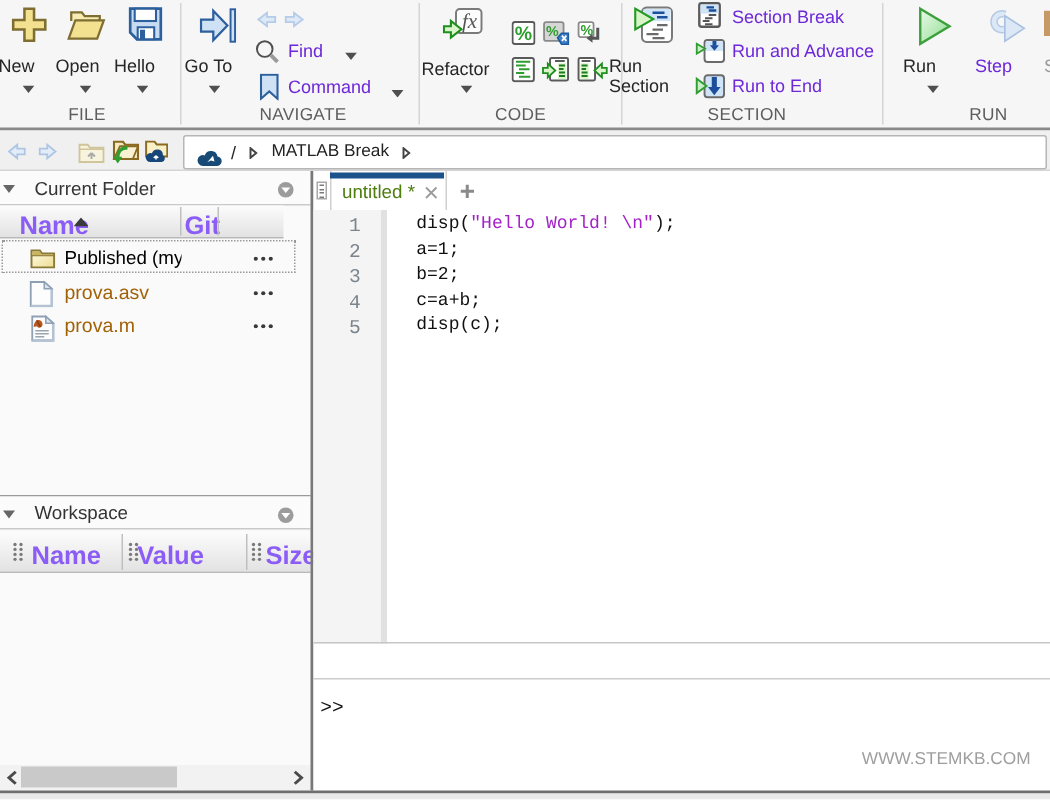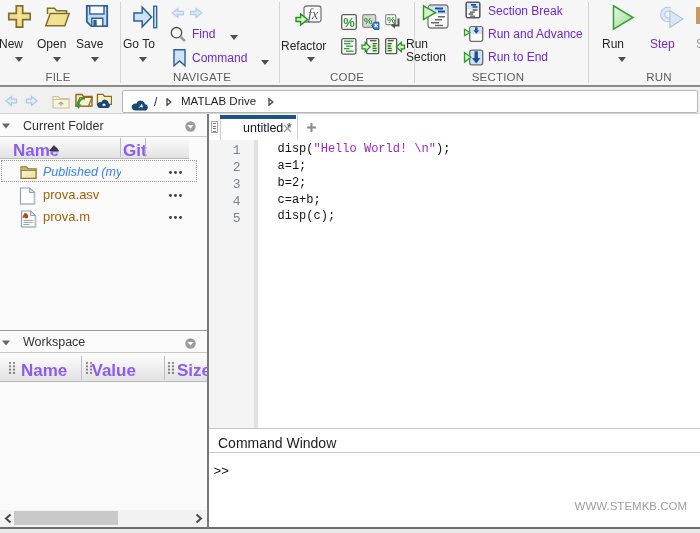--- a/index.html
+++ b/index.html
@@ -54,21 +54,21 @@
 <div class="ab biglabel" style="left:37px;top:37px;width:40px">Open</div>
 <svg class="ab dda" style="left:53px;top:57px" viewBox="0 0 8 5">
     <path d="M0 0h8L4 5z" fill="#4f4f4f"></path>
   </svg>
 <svg class="ab" style="left:85px;top:4px" width="24" height="24" viewBox="0 0 24 24">
     <path d="M1.8 1.8h20.4v20.4H6.3l-4.5-4.5z" fill="#c7dcf3" stroke="#2d5f9d" stroke-width="1.8"></path>
     <rect x="4.8" y="1.8" width="14.2" height="8.2" fill="#fff" stroke="#2d5f9d" stroke-width="1.4"></rect>
     <path d="M6.8 14.2h11v8h-11z" fill="#fff" stroke="#2d5f9d" stroke-width="1.4"></path>
     <rect x="8.3" y="15.8" width="3.4" height="6.4" fill="#2d5f9d"></rect>
   </svg>
-<div class="ab biglabel" style="left:76px;top:37px;width:40px">Save</div>
+<div class="ab biglabel" style="left:76px;top:37px;width:40px">Hello</div>
 <svg class="ab dda" style="left:91px;top:57px" viewBox="0 0 8 5">
     <path d="M0 0h8L4 5z" fill="#4f4f4f"></path>
   </svg>
 <div class="ab glabel" style="left:28px;width:60px">FILE</div>
 
 <svg class="ab" style="left:133px;top:5px" width="25" height="24" viewBox="0 0 25 24">
     <path d="M1 8h8.2V2.2L18.6 12l-9.4 9.8V16H1z" fill="#cfe2f5" stroke="#2d5f9d" stroke-width="1.5"></path>
     <rect x="20.7" y="1.2" width="3" height="21.6" fill="#cfe2f5" stroke="#2d5f9d" stroke-width="1.3"></rect>
   </svg>
 <div class="ab biglabel" style="left:123px;top:37px;width:40px">Go To</div>
@@ -227,21 +227,21 @@
     </svg>
   <div class="ab addr">
     <svg class="ab" style="left:7.5px;top:8.5px" width="17" height="11" viewBox="0 0 17 11">
         <path d="M4.3 10.6a3.6 3.6 0 1 1 1.2-7A4.4 4.4 0 0 1 14 4.3a3 3 0 0 1-.8 6.3z" fill="#174a74"></path>
         <path d="M7.2 8.2L11 3.8l1 3.8-2.4-.6z" fill="#fff"></path>
       </svg>
     <div class="ab" style="left:31px;top:4px;font-size:12px;color:#222">/</div>
     <svg class="ab" style="left:43px;top:7px" width="6" height="8" viewBox="0 0 6 8">
         <path d="M1 .8L4.8 4 1 7.2z" fill="none" stroke="#444" stroke-width="1.3"></path>
       </svg>
-    <div class="ab" style="left:58px;top:4px;font-size:11.5px;color:#222">MATLAB Drive</div>
+    <div class="ab" style="left:58px;top:4px;font-size:11.5px;color:#222">MATLAB Break</div>
     <svg class="ab" style="left:145px;top:7px" width="6" height="8" viewBox="0 0 6 8">
         <path d="M1 .8L4.8 4 1 7.2z" fill="none" stroke="#444" stroke-width="1.3"></path>
       </svg>
   </div>
 </div>
 <div class="ab leftpanel" id="leftpanel">
 
   <div class="ab phead" style="top:0"></div>
   <svg class="ab" style="left:2px;top:8.5px" width="8" height="6" viewBox="0 0 8 6">
       <path d="M0 .4h8L4 5.6z" fill="#666"></path>
@@ -266,21 +266,21 @@
       <defs>
         <linearGradient id="fg" x1="0" y1="0" x2="1" y2="1">
           <stop offset="0" stop-color="#fdfbe8"></stop>
           <stop offset="1" stop-color="#eedd90"></stop>
         </linearGradient>
       </defs>
       <path d="M1 12.3V1h5.6l1.5 2h8v9.3z" fill="url(#fg)" stroke="#8a7a3a" stroke-width="1.3"></path>
       <path d="M1 4.4h15" stroke="#8a7a3a" stroke-width="1"></path>
       <path d="M1.6 1.6h4.7l1.5 2h7.6v.5H1.6z" fill="#c9b55e"></path>
     </svg>
-  <div class="ab rowtxt" style="left:43px;top:51px;width:78px;overflow:hidden;font-style:italic;color:#3b82f6;white-space:nowrap;font-size:12.5px">Published (my</div>
+  <div class="ab rowtxt" style="left:43px;top:51px;width:78px;overflow:hidden;color:#000000;white-space:nowrap;font-size:12.5px">Published (my</div>
   <svg class="ab" style="left:169px;top:57px" width="13" height="3" viewBox="0 0 13 3">
       <circle cx="1.5" cy="1.5" r="1.4" fill="#3a3a3a"></circle>
       <circle cx="6.5" cy="1.5" r="1.4" fill="#3a3a3a"></circle>
       <circle cx="11.5" cy="1.5" r="1.4" fill="#3a3a3a"></circle>
     </svg>
   <svg class="ab" style="left:19px;top:73px" width="17" height="18" viewBox="0 0 17 18">
       <path d="M1.5 1h9l5 4.5V17h-14z" fill="#fdfdfd" stroke="#8fa0b5" stroke-width="1.2"></path>
       <path d="M10.5 1l5 4.5h-5z" fill="#dce4ee" stroke="#8fa0b5" stroke-width="1"></path>
       <path d="M15.5 6v11h-14" stroke="#b4c2d4" stroke-width="1.6" fill="none"></path>
     </svg>
@@ -371,33 +371,32 @@
 <div class="ab editor" id="editor">
 
   <div class="ab" style="left:1.5px;top:6.5px;width:5px;height:10px;background:#fff;border:1px solid #a8a8a8">
     <div style="margin:1.5px 1px 0 1px;height:1px;background:#7a7a7a"></div>
     <div style="margin:1.5px 1px 0 1px;height:1px;background:#7a7a7a"></div>
     <div style="margin:1.5px 1px 0 1px;height:1px;background:#7a7a7a"></div>
     <div style="margin:1.5px 1px 0 1px;height:1px;background:#7a7a7a"></div>
   </div>
   <div class="ab" style="left:10.5px;top:0;width:76.5px;height:26px;border-left:1px solid #cfcfcf;border-right:1px solid #cfcfcf;background:#fff"></div>
   <div class="ab" style="left:10.5px;top:0.5px;width:76.5px;height:4px;background:#1b5289"></div>
-  <div class="ab" style="left:34px;top:7px;font-size:12.5px;color:#0f172a">untitled *</div>
+  <div class="ab" style="left:19px;top:7px;font-size:12.5px;color:#4d7c0f">untitled *</div>
   <svg class="ab" style="left:73.5px;top:9.5px" width="9" height="9" viewBox="0 0 9 9">
       <path d="M1 1l7 7M8 1L1 8" stroke="#9a9a9a" stroke-width="1.2"></path>
     </svg>
   <svg class="ab" style="left:98px;top:9px" width="9" height="9" viewBox="0 0 9 9">
       <path d="M4.5 0v9M0 4.5h9" stroke="#8a8a8a" stroke-width="2"></path>
     </svg>
 
   <div class="ab gutter"></div>
   <div class="ab" style="left:45.2px;top:26px;width:4.2px;height:289px;background:#e1e1e1"></div>
   <div class="ab lnum" style="left:0;top:29.2px;line-height:16.9px">1<br>2<br>3<br>4<br>5</div>
   <div class="ab codeline" style="left:68.5px;top:26.8px;line-height:16.9px">disp(<span class="str">"Hello World! \n"</span>);<br>a=1;<br>b=2;<br>c=a+b;<br>disp(c);</div>
 
   <div class="ab" style="left:0;top:314px;width:491px;height:1px;background:#c6c6c6"></div>
-  <div class="ab" style="left:9px;top:320.5px;font-size:14px;color:#1c1c1c">Command Window</div>
   <div class="ab" style="left:0;top:338px;width:491px;height:1px;background:#cccccc"></div>
   <div class="ab mono" style="left:4.5px;top:350px;font-size:13px;color:#111">&gt;&gt;</div>
   <div class="ab" style="right:13px;top:385.5px;font-size:11.5px;color:#9e9e9e">WWW.STEMKB.COM</div>
 </div>
 <div class="ab botline"></div>
 <div class="ab botstrip"></div>
 
 </body></html>

